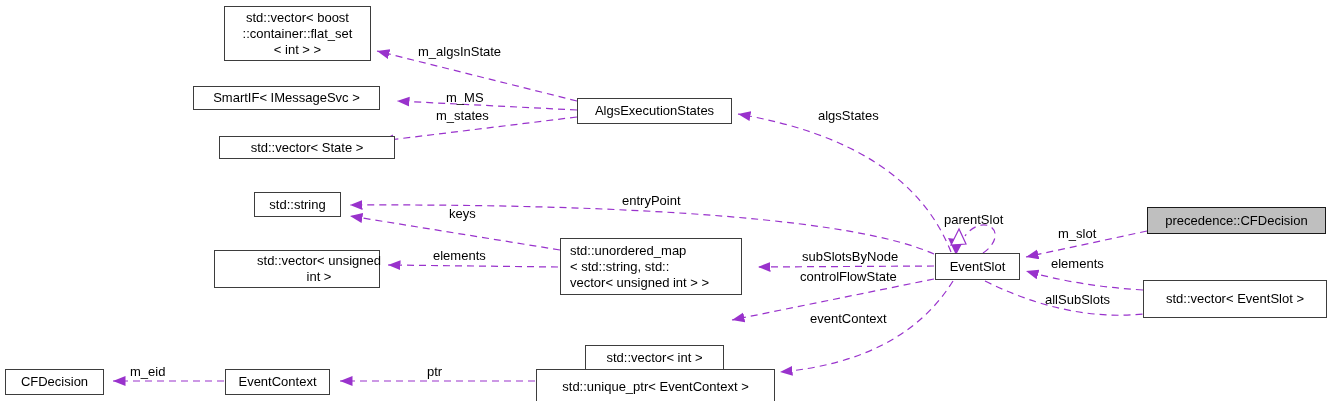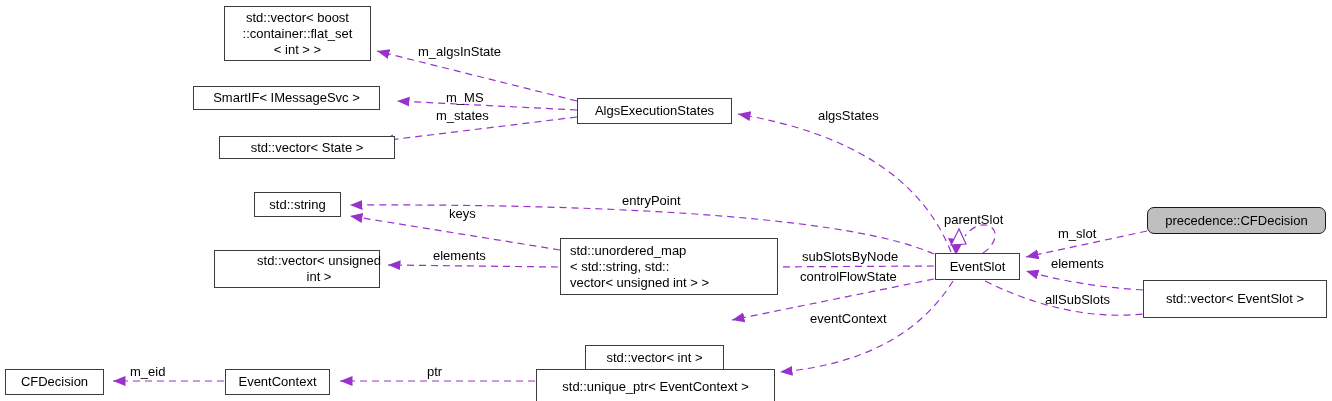--- a/index.html
+++ b/index.html
@@ -88,31 +88,31 @@
 
   <div class="node" style="left:254px;top:192px;width:87px;height:25px;">
     <span>std::string</span>
   </div>
 
   <div class="node" style="left:214px;top:250px;width:166px;height:38px;padding-left:44px;">
     <div>std::vector&lt; unsigned</div>
     <div>int &gt;</div>
   </div>
 
-  <div class="node leftalign" style="left:560px;top:238px;width:218px;height:57px;">
+  <div class="node leftalign" style="left:560px;top:238px;width:182px;height:57px;">
     <div>std::unordered_map</div>
     <div>&lt; std::string, std::</div>
     <div>vector&lt; unsigned int &gt; &gt;</div>
   </div>
 
   <div class="node" style="left:935px;top:253px;width:85px;height:27px;">
     <span>EventSlot</span>
   </div>
 
-  <div class="node gray" style="left:1147px;top:207px;width:179px;height:27px;border-radius:7px;">
+  <div class="node gray" style="left:1147px;top:207px;width:179px;height:27px;">
     <span>precedence::CFDecision</span>
   </div>
 
   <div class="node" style="left:1143px;top:280px;width:184px;height:38px;">
     <span>std::vector&lt; EventSlot &gt;</span>
   </div>
 
   <div class="node" style="left:585px;top:317px;width:139px;height:26px;margin-top:28px;">
     <span>std::vector&lt; int &gt;</span>
   </div>

